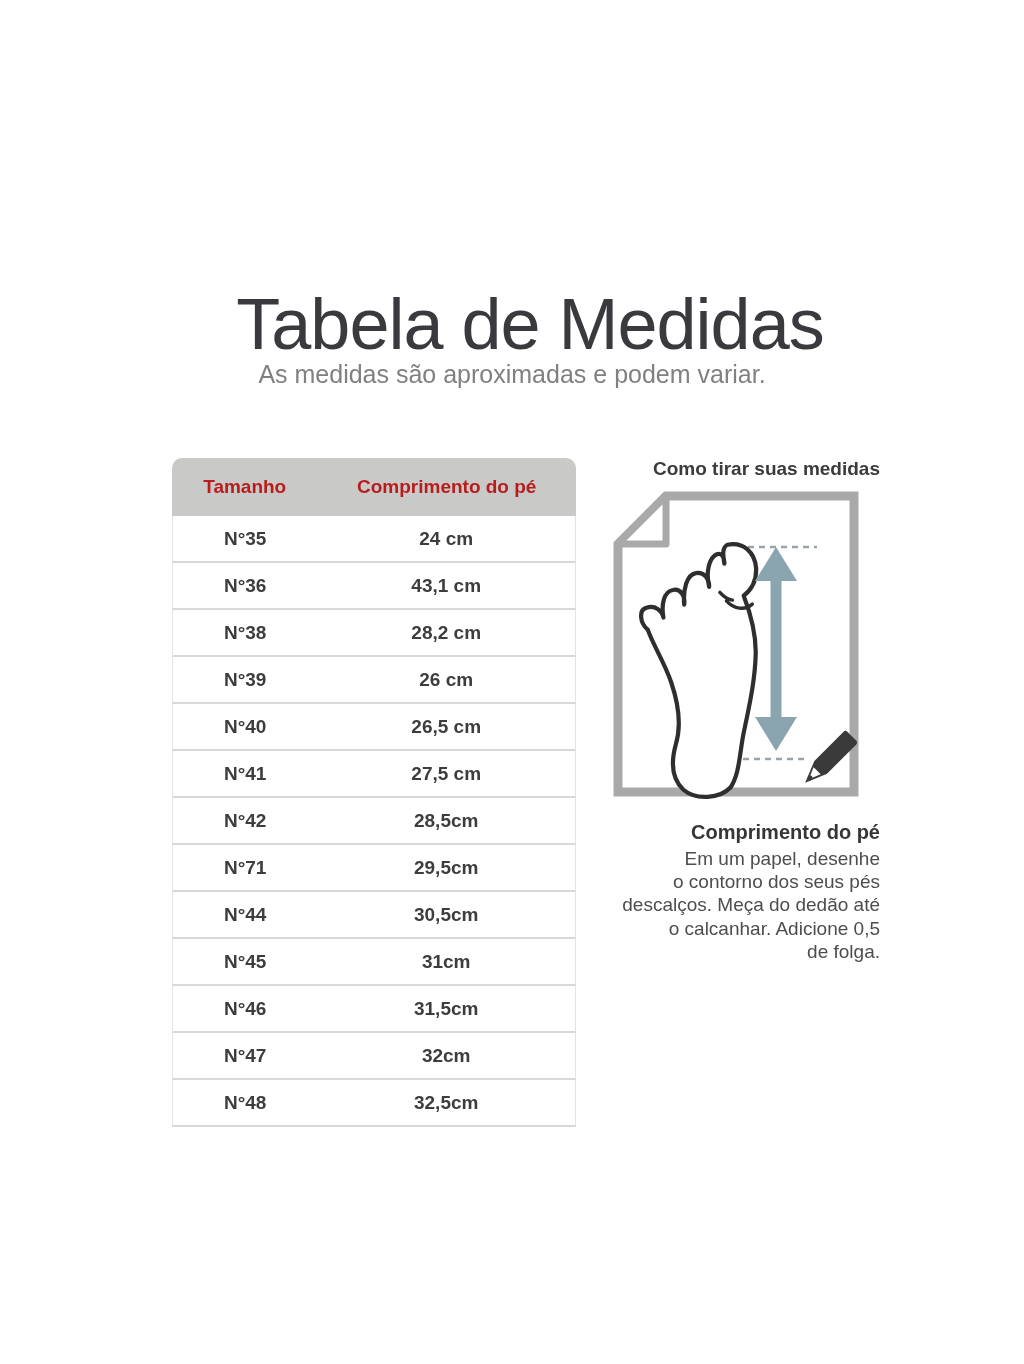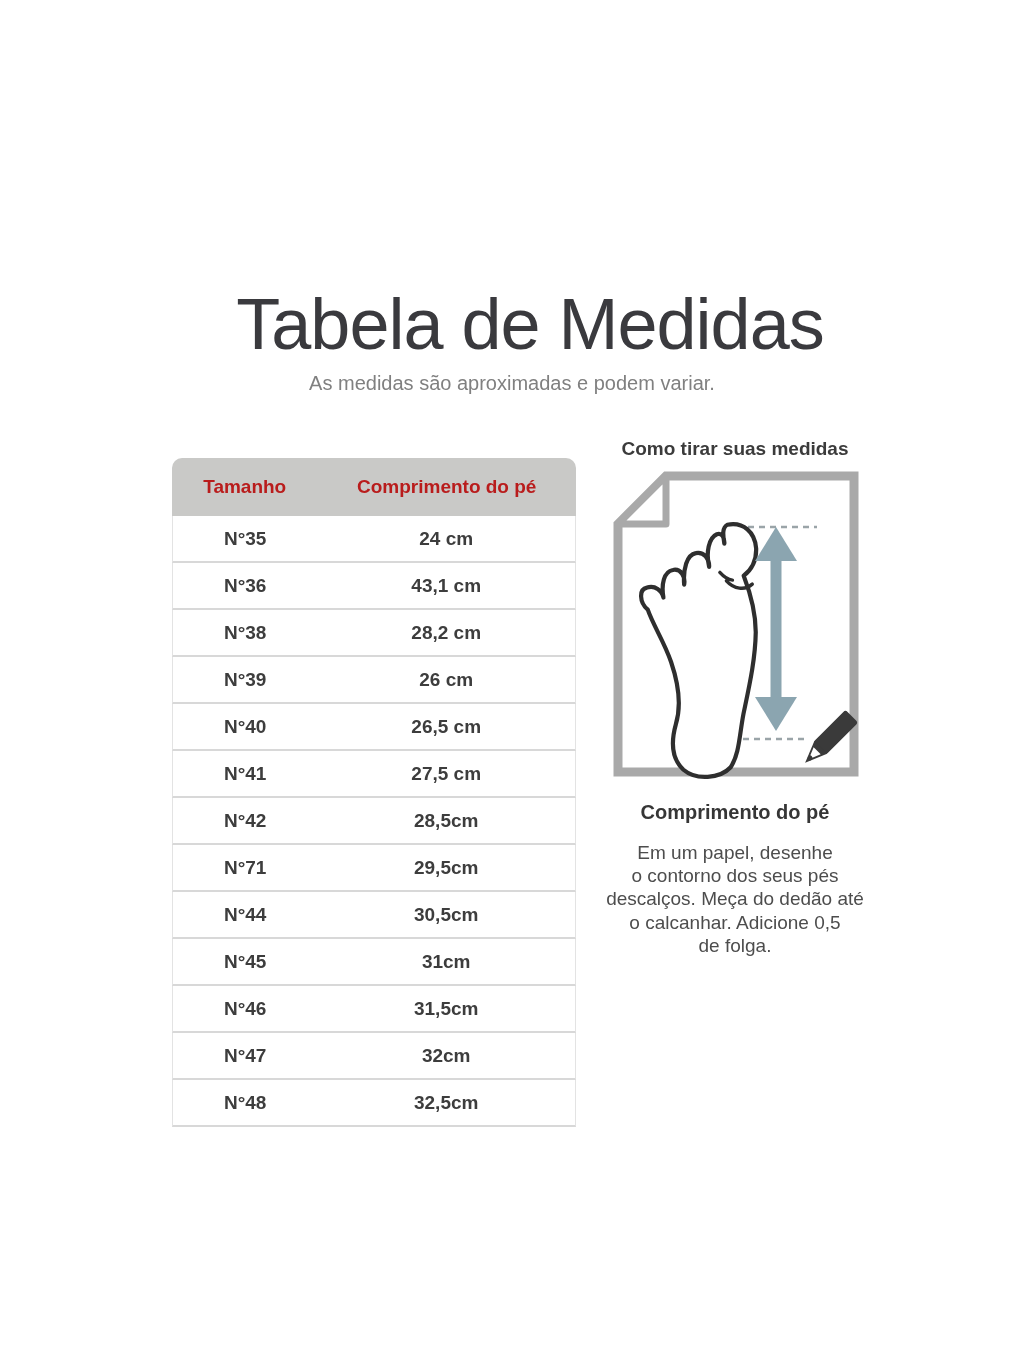--- a/index.html
+++ b/index.html
@@ -17,39 +17,39 @@
     --foot-line:#2e2e2e;
     --dash-color:#9aa4a8;
   }
   *{margin:0;padding:0;box-sizing:border-box;}
   html,body{background:#fff;}
   body{font-family:"Liberation Sans",sans-serif;}
   .page{position:relative;width:1024px;height:1364px;background:#ffffff;overflow:hidden;margin:0 auto;}
 
   .title{position:absolute;top:288px;left:0;width:100%;text-align:center;
          font-size:72px;font-weight:400;color:var(--title-text);letter-spacing:-1px;line-height:1;padding-left:36px;}
-  .subtitle{position:absolute;top:372px;left:0;width:100%;text-align:center;
-         font-size:20px;color:var(--subtitle-text);}
+  .subtitle{position:absolute;top:360px;left:0;width:100%;text-align:center;
+         font-size:25px;color:var(--subtitle-text);}
 
   .table-wrap{position:absolute;left:172px;top:458px;width:404px;}
   table{width:100%;border-collapse:separate;border-spacing:0;}
   th{background:var(--header-bg);height:58px;font-size:19px;font-weight:bold;color:#b91c1c;
      text-align:center;vertical-align:middle;}
   th:first-child{border-top-left-radius:10px;width:36%;}
   th:last-child{border-top-right-radius:10px;}
   td{height:47px;text-align:center;vertical-align:middle;font-weight:bold;font-size:19px;
      color:var(--body-text);border-bottom:2px solid var(--row-border);background:#fff;}
   td:first-child{border-left:1px solid var(--side-border);margin-top:32px;}
   td:last-child{border-right:1px solid var(--side-border);}
 
-  .guide{position:absolute;left:590px;top:438px;width:290px;text-align:center;}
+  .guide{position:absolute;left:590px;top:458px;width:290px;text-align:right;}
   .guide-heading{font-size:19px;font-weight:bold;color:#3b3b3b;}
   .paper-svg{display:block;margin:9px auto 0;width:252px;height:310px;}
   .caption-title{margin-top:22px;font-size:20px;font-weight:bold;color:var(--heading-text);}
-  .caption-text{margin-top:17px;font-size:19px;color:var(--caption-text);line-height:1.22;white-space:pre-line;}
+  .caption-text{margin-top:3px;font-size:19px;color:var(--caption-text);line-height:1.22;white-space:pre-line;}
 </style>
 </head>
 <body>
 
 <div class="page">
 
   <h1 class="title">Tabela de Medidas</h1>
   <p class="subtitle">As medidas são aproximadas e podem variar.</p>
 
   <div class="table-wrap">

